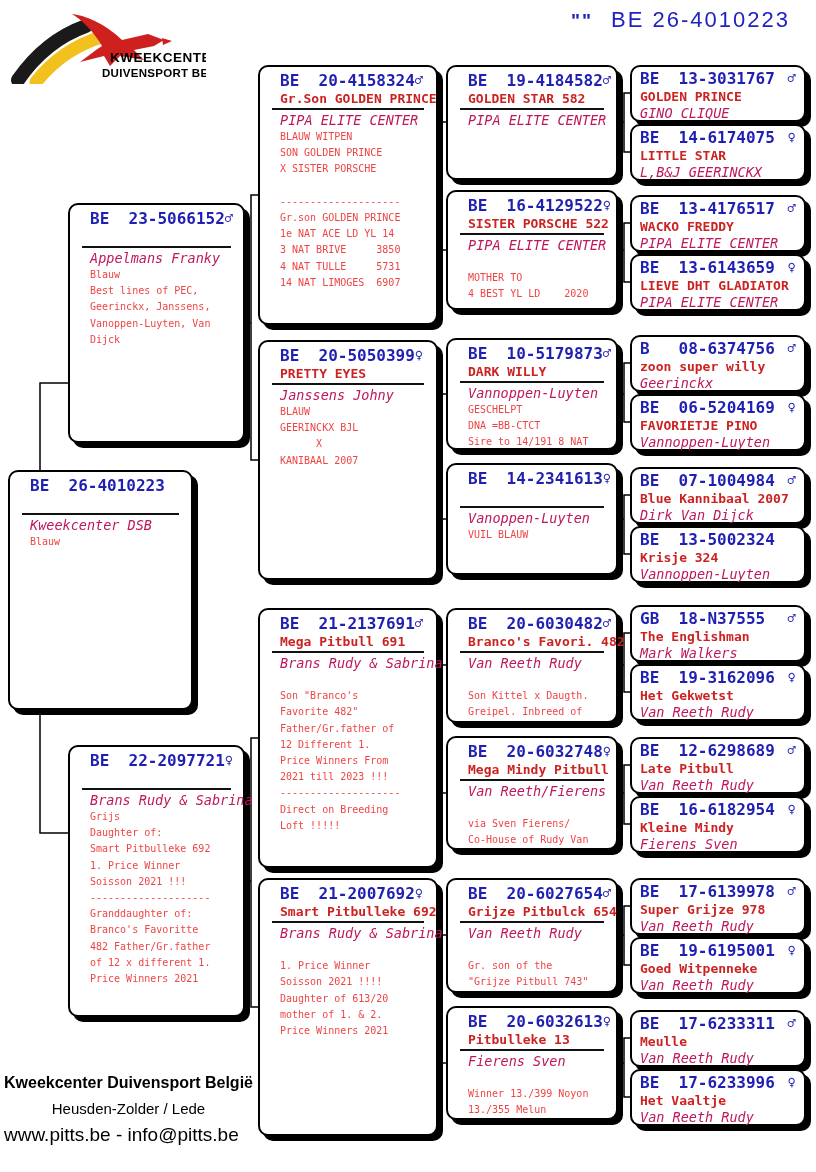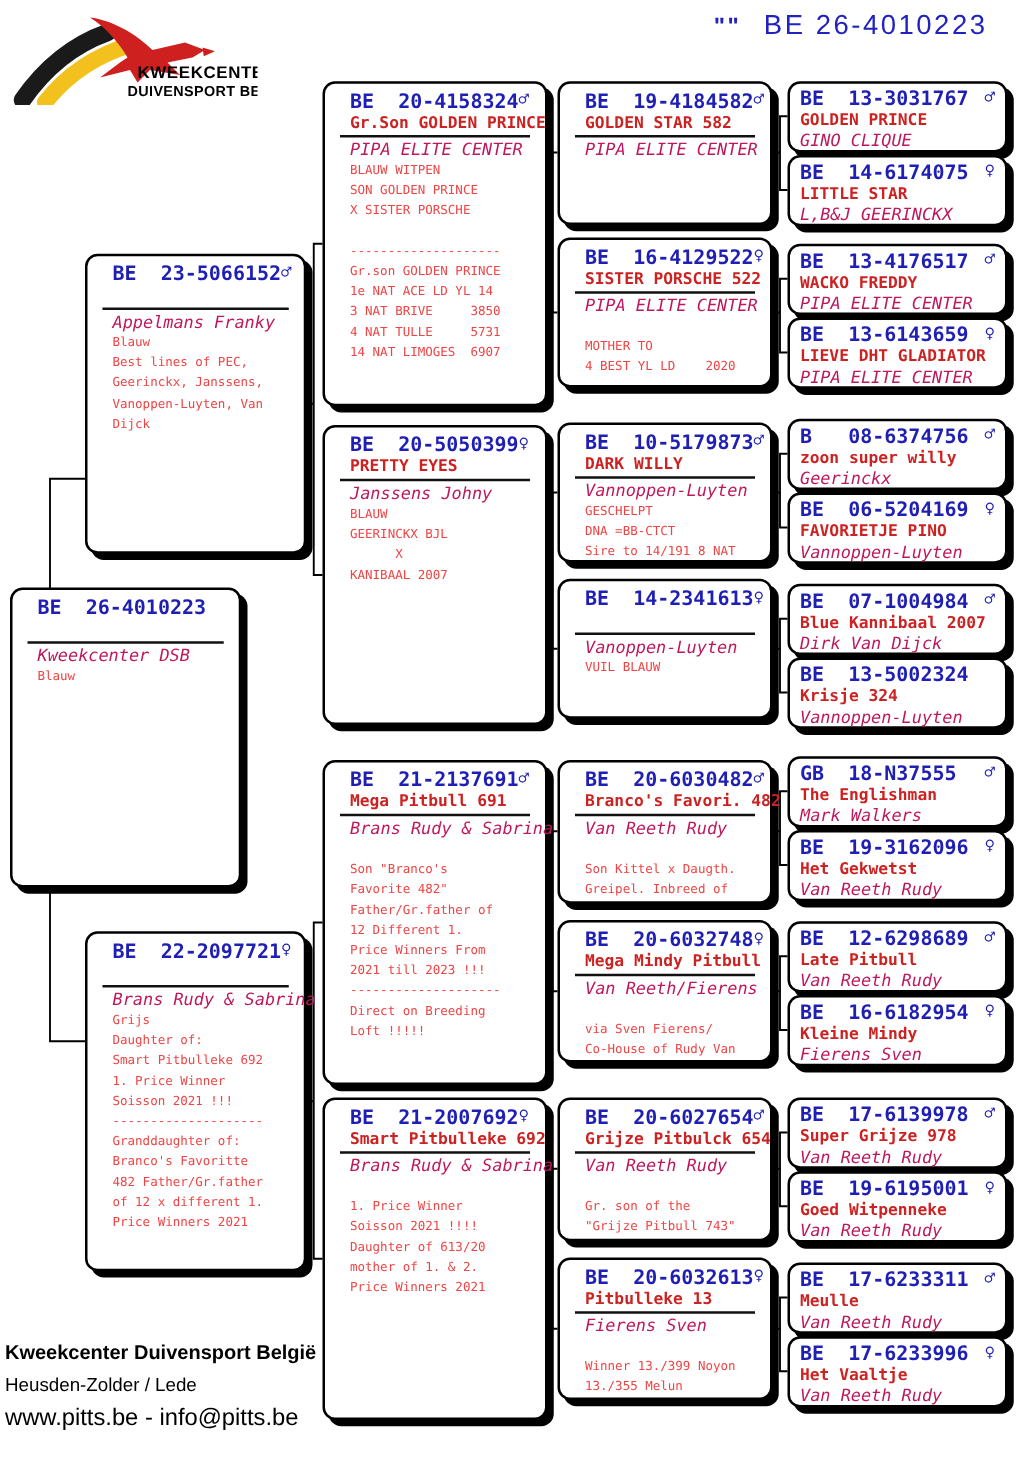--- a/index.html
+++ b/index.html
@@ -35,21 +35,21 @@
     color:#2222c0;font-family:"Liberation Sans",sans-serif;
   }
   .title .pfx{font-size:19px;font-weight:bold;letter-spacing:2px;}
   .title .trg{font-size:22px;letter-spacing:2px;}
   
   .logo{position:absolute;left:6px;top:4px;z-index:3;}
   .logo text{font-family:"Liberation Sans",sans-serif;fill:#000;}
   
   .footer{position:absolute;left:4px;top:1038px;z-index:3;font-family:"Liberation Sans",sans-serif;color:#000;margin-top:32px;}
   .footer .f1{font-weight:bold;font-size:16px;line-height:26px;}
-  .footer .f2{font-size:15px;line-height:26px;}
+  .footer .f2{font-size:15px;line-height:26px;text-align:center;}
   .footer .f3{font-size:19px;line-height:25px;}
 </style>
 </head>
 <body>
 
 <div class="stage">
 
   <svg class="connectors" width="816" height="1172">
     <path fill="none" stroke="#000" stroke-width="1.5" d="
       M68,383 H40 V833 H68

